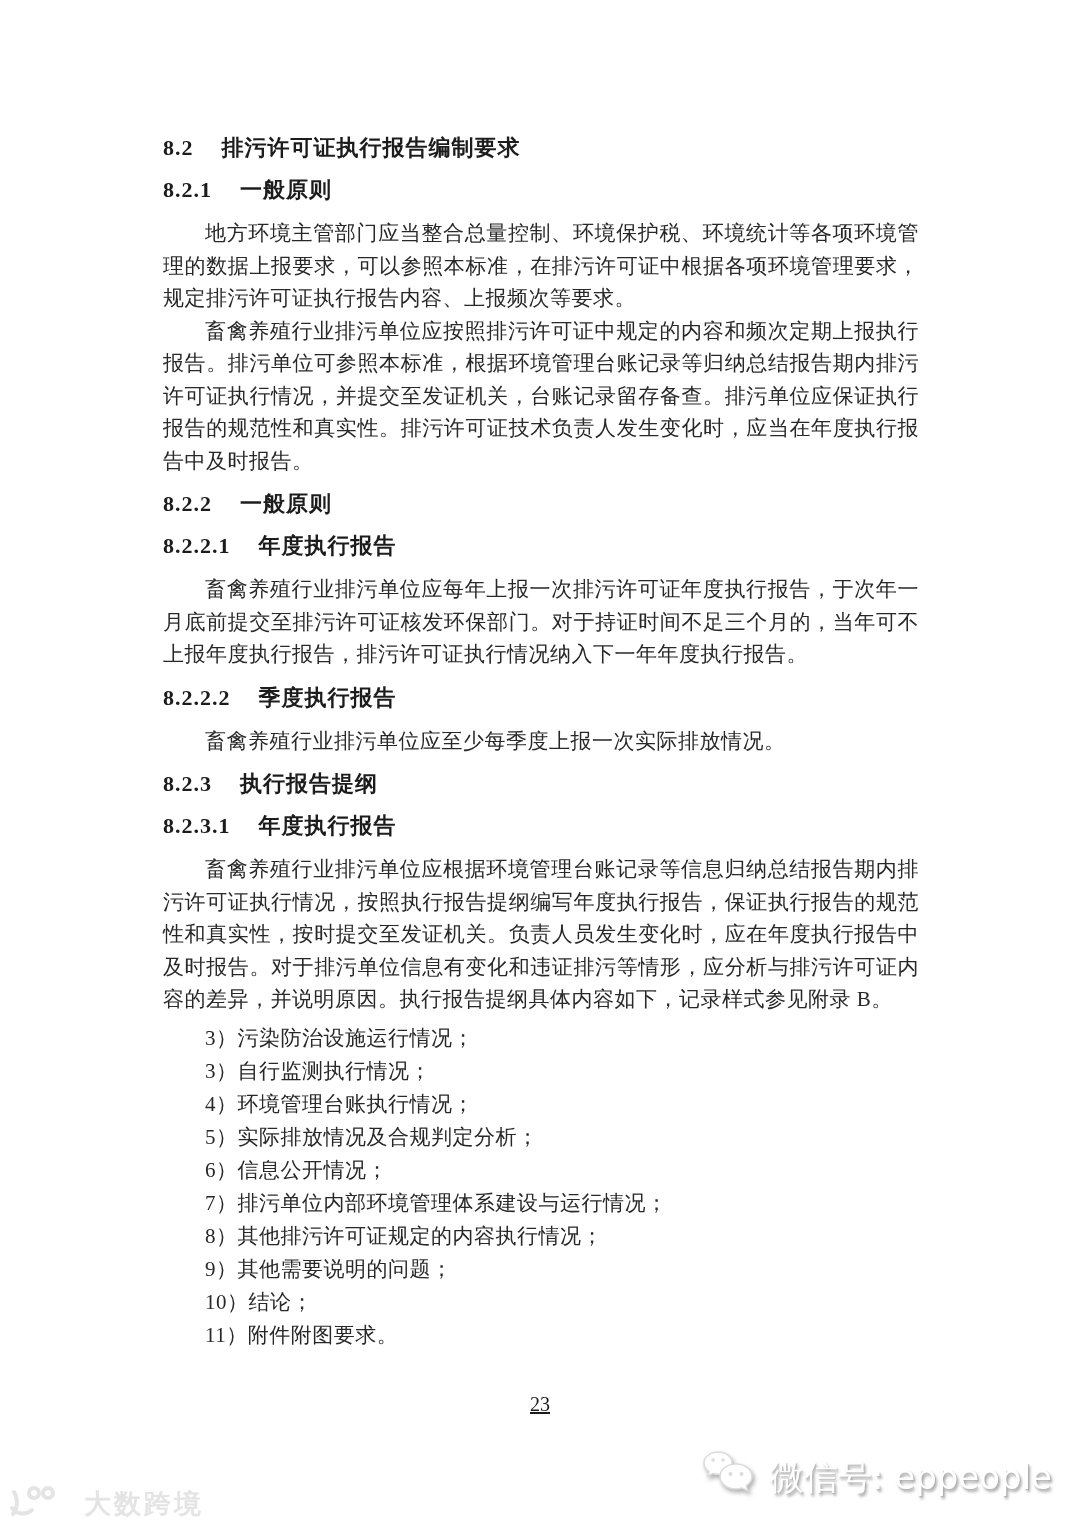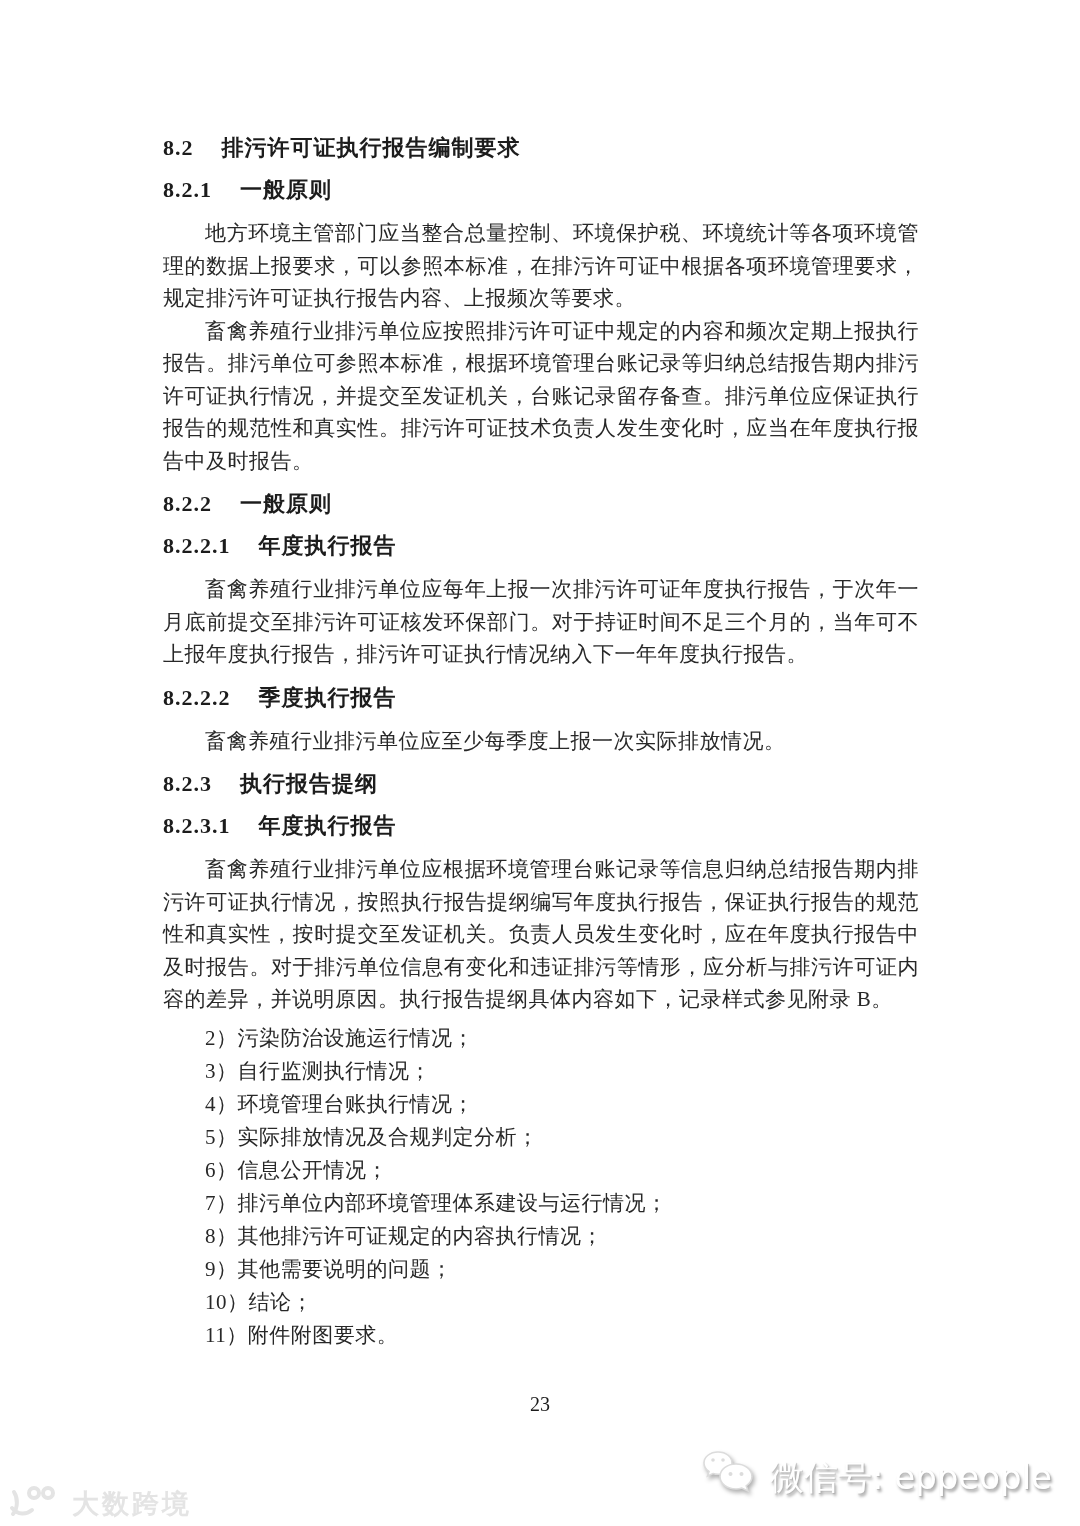--- a/index.html
+++ b/index.html
@@ -63,20 +63,21 @@
     letter-spacing: 0.5px;
   }
   .page-number {
     position: absolute;
     top: 1393px;
     left: 0;
     width: 100%;
     text-align: center;
     font-size: 20px;
     color: #1c1c1c;
+    text-decoration: underline;
   }
   
   .wm-right {
     position: absolute;
     top: 1450px;
     right: 28px;
     display: flex;
     align-items: center;
     gap: 13px;
     color: #ffffff;
@@ -88,21 +89,21 @@
   .wm-right svg {
     filter: drop-shadow(2px 3px 2px #b0b0b0);
   }
   
   .wm-left {
     position: absolute;
     top: 1484px;
     left: 8px;
     display: flex;
     align-items: center;
-    gap: 12px;
+    gap: 24px;
     color: #e4e4e4;
     font-family: "DejaVu Sans", "Liberation Sans", sans-serif;
     font-weight: 700;
     font-size: 27px;
     letter-spacing: 3px;
     user-select: none;
   }
 </style>
 </head>
 <body>
@@ -148,21 +149,21 @@
     </h3>
 
     <h3 class="heading">
       <span class="num">8.2.3.1</span>
       <span class="ttl">年度执行报告</span>
     </h3>
 
     <p class="body">畜禽养殖行业排污单位应根据环境管理台账记录等信息归纳总结报告期内排污许可证执行情况，按照执行报告提纲编写年度执行报告，保证执行报告的规范性和真实性，按时提交至发证机关。负责人员发生变化时，应在年度执行报告中及时报告。对于排污单位信息有变化和违证排污等情形，应分析与排污许可证内容的差异，并说明原因。执行报告提纲具体内容如下，记录样式参见附录 B。</p>
 
     <ul class="outline">
-      <li>2）污染防治设施运行情况；</li>
+      <li>3）污染防治设施运行情况；</li>
       <li>3）自行监测执行情况；</li>
       <li>4）环境管理台账执行情况；</li>
       <li>5）实际排放情况及合规判定分析；</li>
       <li>6）信息公开情况；</li>
       <li>7）排污单位内部环境管理体系建设与运行情况；</li>
       <li>8）其他排污许可证规定的内容执行情况；</li>
       <li>9）其他需要说明的问题；</li>
       <li>10）结论；</li>
       <li>11）附件附图要求。</li>
     </ul>

